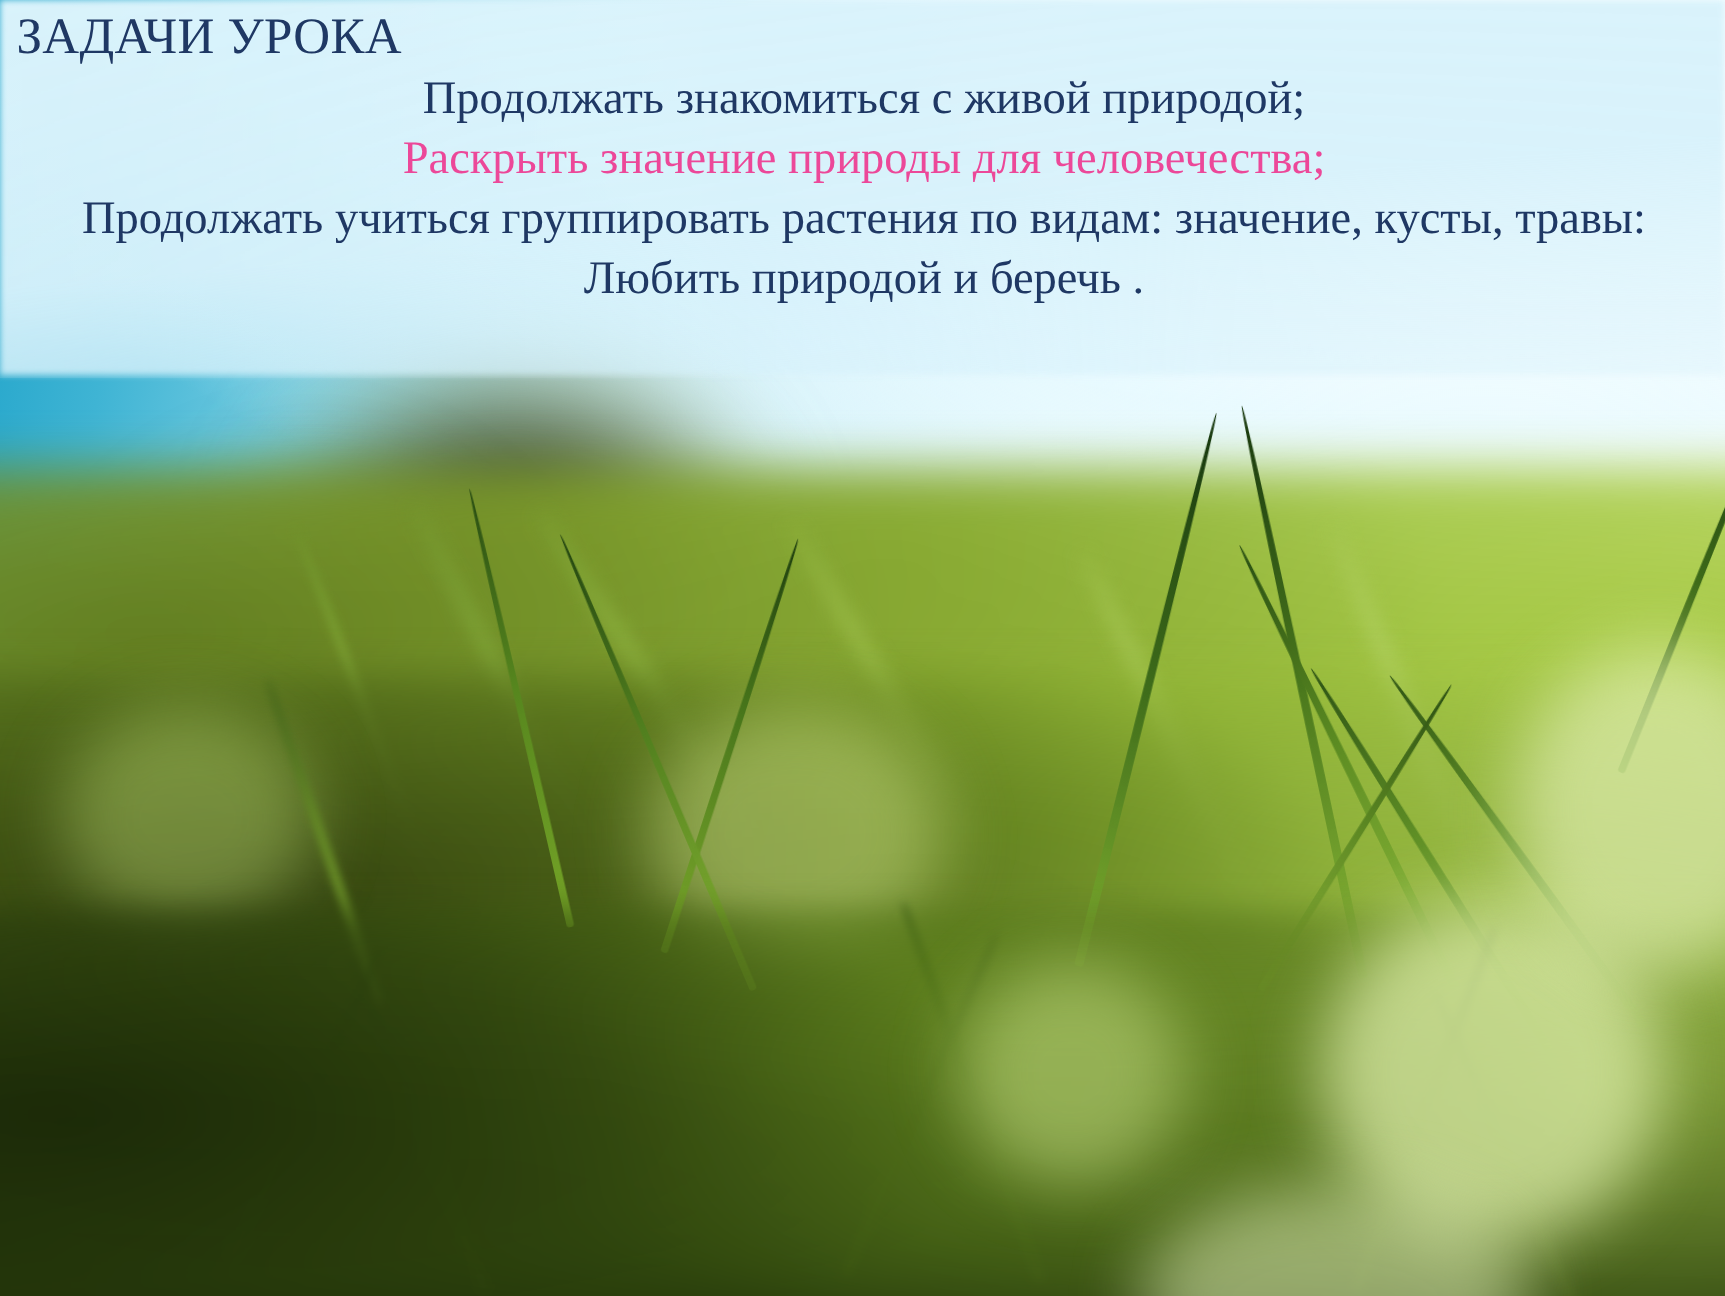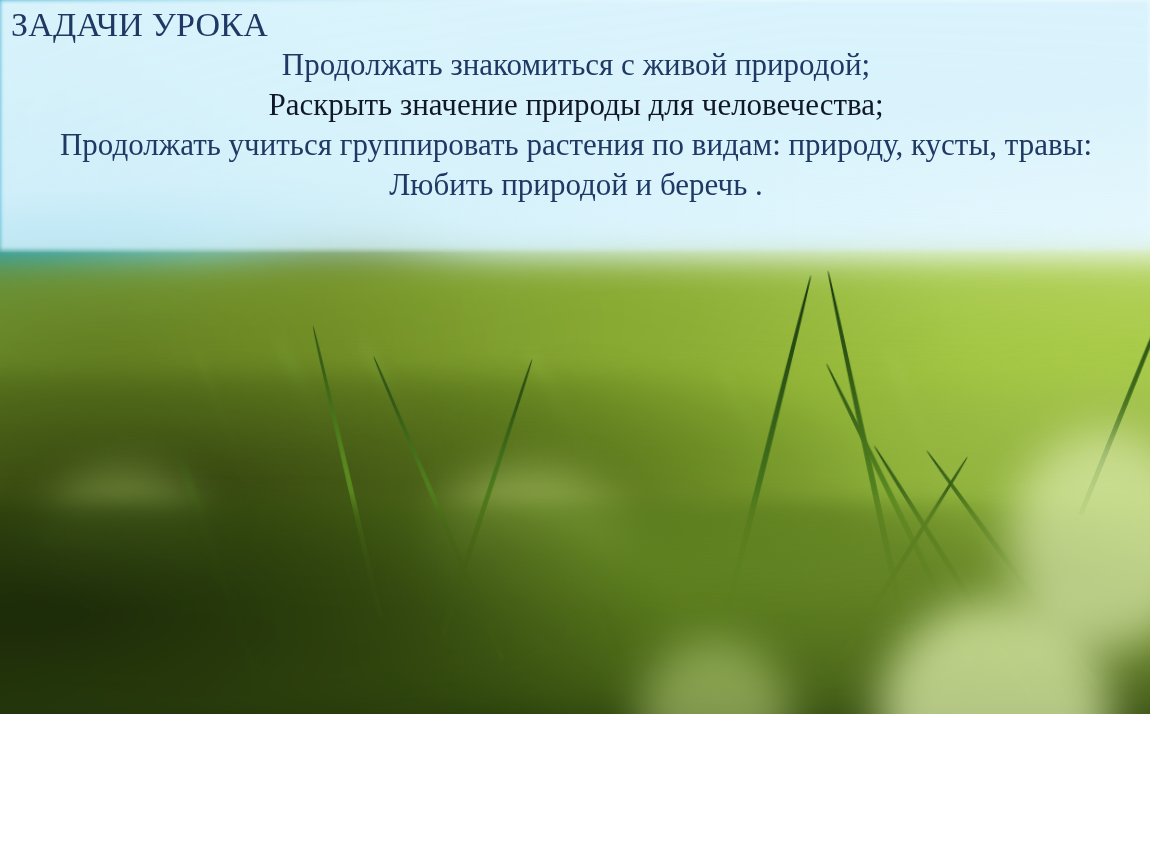--- a/index.html
+++ b/index.html
@@ -3,21 +3,21 @@
 <meta charset="utf-8">
 <title>Слайд</title>
 <style>
   * { margin:0; padding:0; box-sizing:border-box; }
   html,body { width:1150px; height:864px; overflow:hidden; background:#ffffff; }
   body { font-family:"Liberation Serif", serif; }
 
   #slide {
     position:relative;
     width:1150px;
-    height:714px;
+    height:864px;
     overflow:hidden;
   }
 
   
   .photo { position:absolute; inset:0; overflow:hidden; }
 
   
   .sky {
     position:absolute; left:0; top:0; width:100%; height:58%;
     background:
@@ -193,19 +193,19 @@
     <div class="bokeh bk6"></div>
 
     <div class="sky-top-wash"></div>
     <div class="sheen"></div>
   </div>
 
   <div class="textbox">
     <div class="slide-title" style="color: rgb(31, 56, 100);">ЗАДАЧИ УРОКА</div>
     <div class="obj-list">
       <div class="obj-line" style="color: rgb(31, 56, 100);">Продолжать знакомиться с живой природой;</div>
-      <div class="obj-line" style="color: #0f172a;">Раскрыть значение природы для человечества;</div>
-      <div class="obj-line" style="color: rgb(31, 56, 100);">Продолжать учиться группировать растения по видам: природу, кусты, травы:</div>
+      <div class="obj-line" style="color: #ec4899;">Раскрыть значение природы для человечества;</div>
+      <div class="obj-line" style="color: rgb(31, 56, 100);">Продолжать учиться группировать растения по видам: значение, кусты, травы:</div>
       <div class="obj-line" style="color: rgb(31, 56, 100);">Любить природой и беречь .</div>
     </div>
   </div>
 
 </div>
 
 </body></html>

